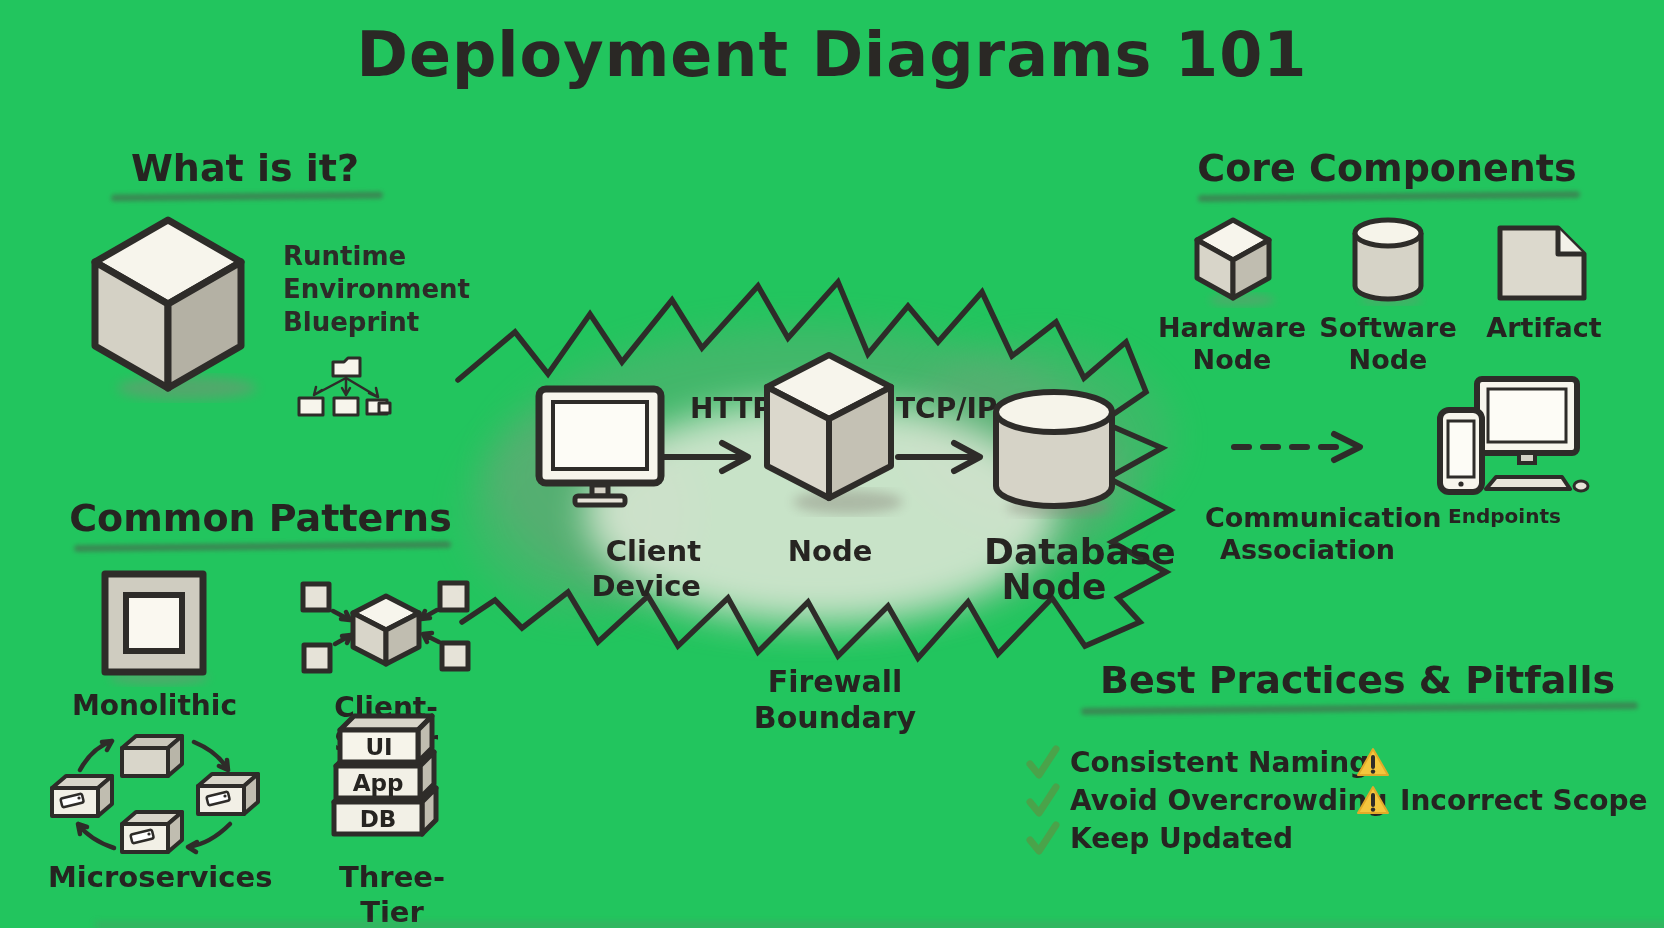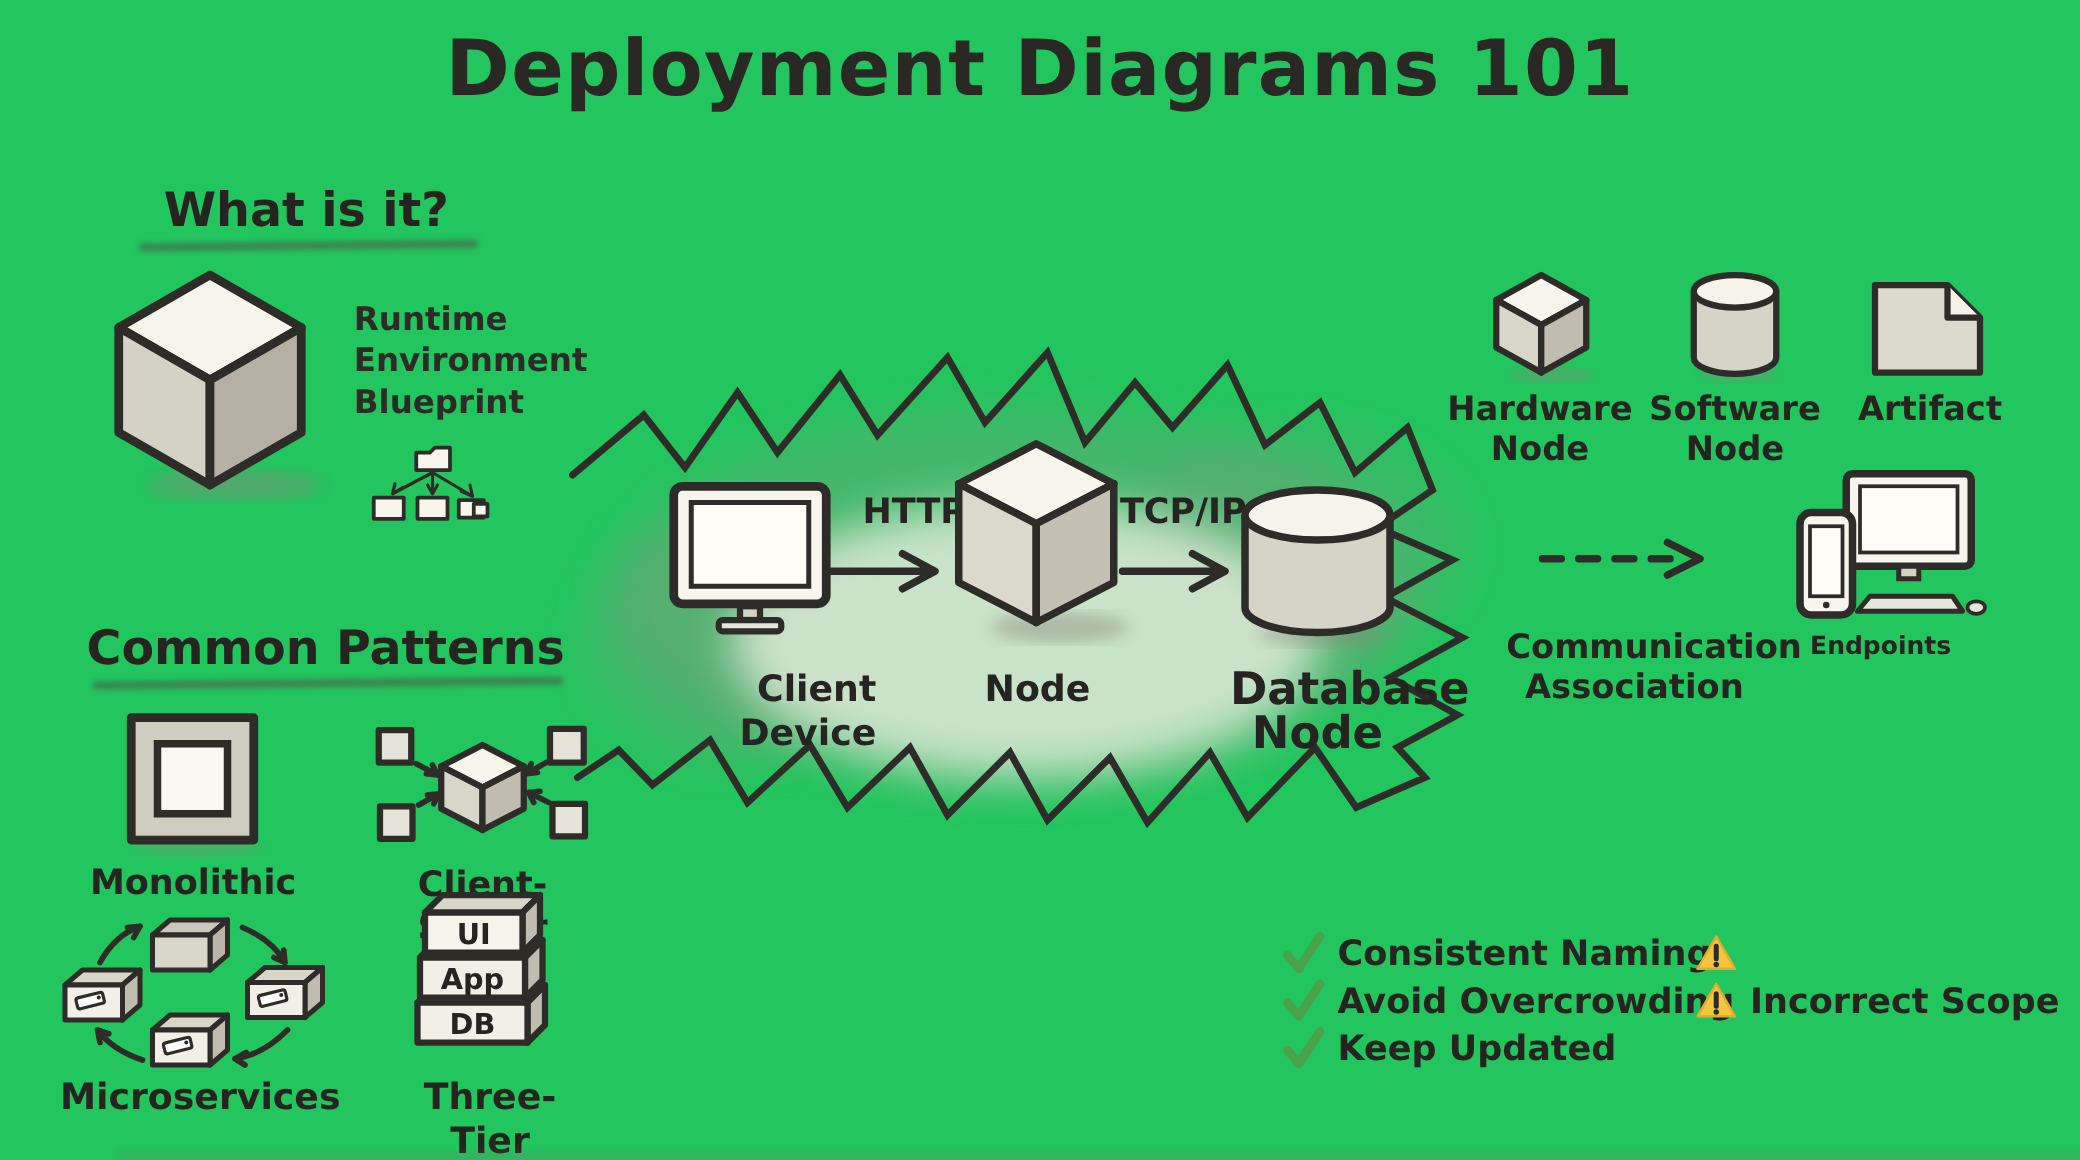--- a/index.html
+++ b/index.html
@@ -237,21 +237,23 @@
     <div>Device</div>
   </div>
   <div class="abs label lines" style="left:736px; top:534px; width:188px; font-size:29px; line-height:35px;">
     <div>Node</div>
   </div>
   <div class="abs label lines" style="left:984px; top:534px; width:140px; font-size:36px; line-height:35px;">
     <div>Database</div>
     <div>Node</div>
   </div>
 
-
+  <div class="abs label" style="left:705px; top:664px; width:260px; font-size:30px;">Firewall Boundary</div>
+
+  <div class="abs section-head" style="left:1192px; top:146px; width:390px; font-size:38px;">Core Components</div>
 
   <svg class="abs" style="left:1190px; top:216px;" width="86" height="92" viewBox="0 0 86 92">
     <defs>
         <filter id="b6">
           <feGaussianBlur stdDeviation="4"></feGaussianBlur>
         </filter>
       </defs>
     <ellipse cx="52" cy="84" rx="33" ry="6" fill="#8a877c" opacity=".4" filter="url(#b6)"></ellipse>
     <polygon points="43,4 79,24 43,44 7,24" fill="#f7f5ec" stroke="#2e2c29" stroke-width="5" stroke-linejoin="round"></polygon>
     <polygon points="7,24 43,44 43,82 7,62" fill="#d8d5c9" stroke="#2e2c29" stroke-width="5" stroke-linejoin="round"></polygon>
@@ -300,20 +302,21 @@
     <rect x="66" y="13" width="78" height="53" fill="#fdfcf6" stroke="#2e2c29" stroke-width="3"></rect>
     <rect x="97" y="77" width="16" height="10" fill="#d4d1c5" stroke="#2e2c29" stroke-width="4"></rect>
     <polygon points="74,101 140,101 148,113 64,113" fill="#e7e4d9" stroke="#2e2c29" stroke-width="4" stroke-linejoin="round"></polygon>
     <ellipse cx="159" cy="110" rx="7" ry="5" fill="#e7e4d9" stroke="#2e2c29" stroke-width="3"></ellipse>
     <rect x="18" y="34" width="42" height="82" rx="9" fill="#f7f5ec" stroke="#2e2c29" stroke-width="6"></rect>
     <rect x="26" y="45" width="26" height="56" fill="#fdfcf6" stroke="#2e2c29" stroke-width="3"></rect>
     <circle cx="39" cy="108" r="2.6" fill="#2e2c29"></circle>
   </svg>
   <div class="abs label" style="left:1432px; top:504px; width:145px; font-size:20px;">Endpoints</div>
 
+  <div class="abs section-head" style="left:1075px; top:658px; width:565px; font-size:38px;">Best Practices &amp; Pitfalls</div>
 
   <div class="abs" style="left:1026px; top:744px;">
     <div class="row">
       <svg width="34" height="36" viewBox="0 0 34 36">
         <path d="M4,20 L13,31 L30,5" fill="none" stroke="#4aa34a" stroke-width="7" stroke-linecap="round" stroke-linejoin="round"></path>
       </svg>
       <span class="txt">Consistent Naming</span>
     </div>
     <div class="row">
       <svg width="34" height="36" viewBox="0 0 34 36">

